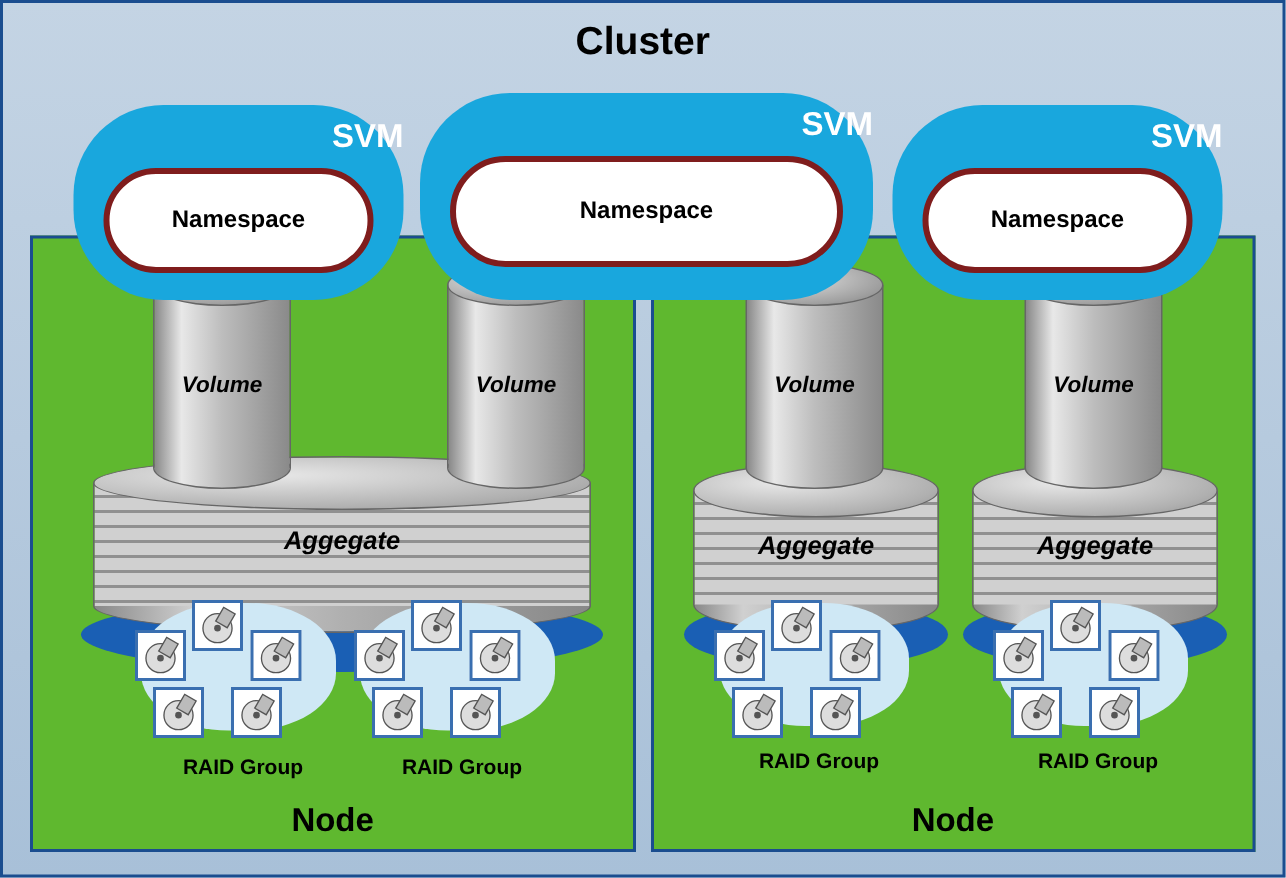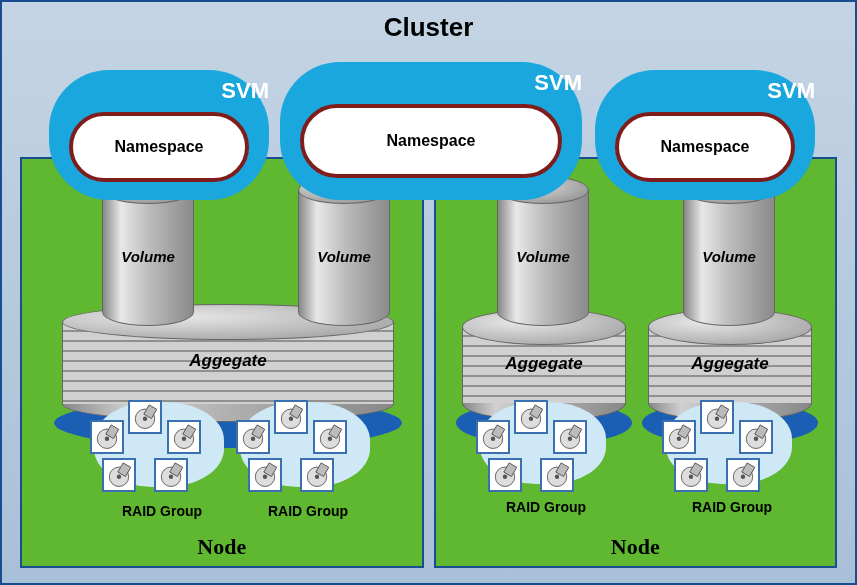--- a/index.html
+++ b/index.html
@@ -30,21 +30,20 @@
     border: 2px solid #1a4d8f;
     position: relative;
   }
   .node-label {
     position: absolute;
     bottom: 6px; left: 0; right: 0;
     text-align: center;
     font-size: 22px;
     font-weight: bold;
     color: #000;
-    font-family: Liberation Serif, serif;
   }
 
   
   .svm {
     position: absolute;
     background: #19a7dd;
     border-radius: 60px;
     z-index: 5;
   }
   .svm-label {

